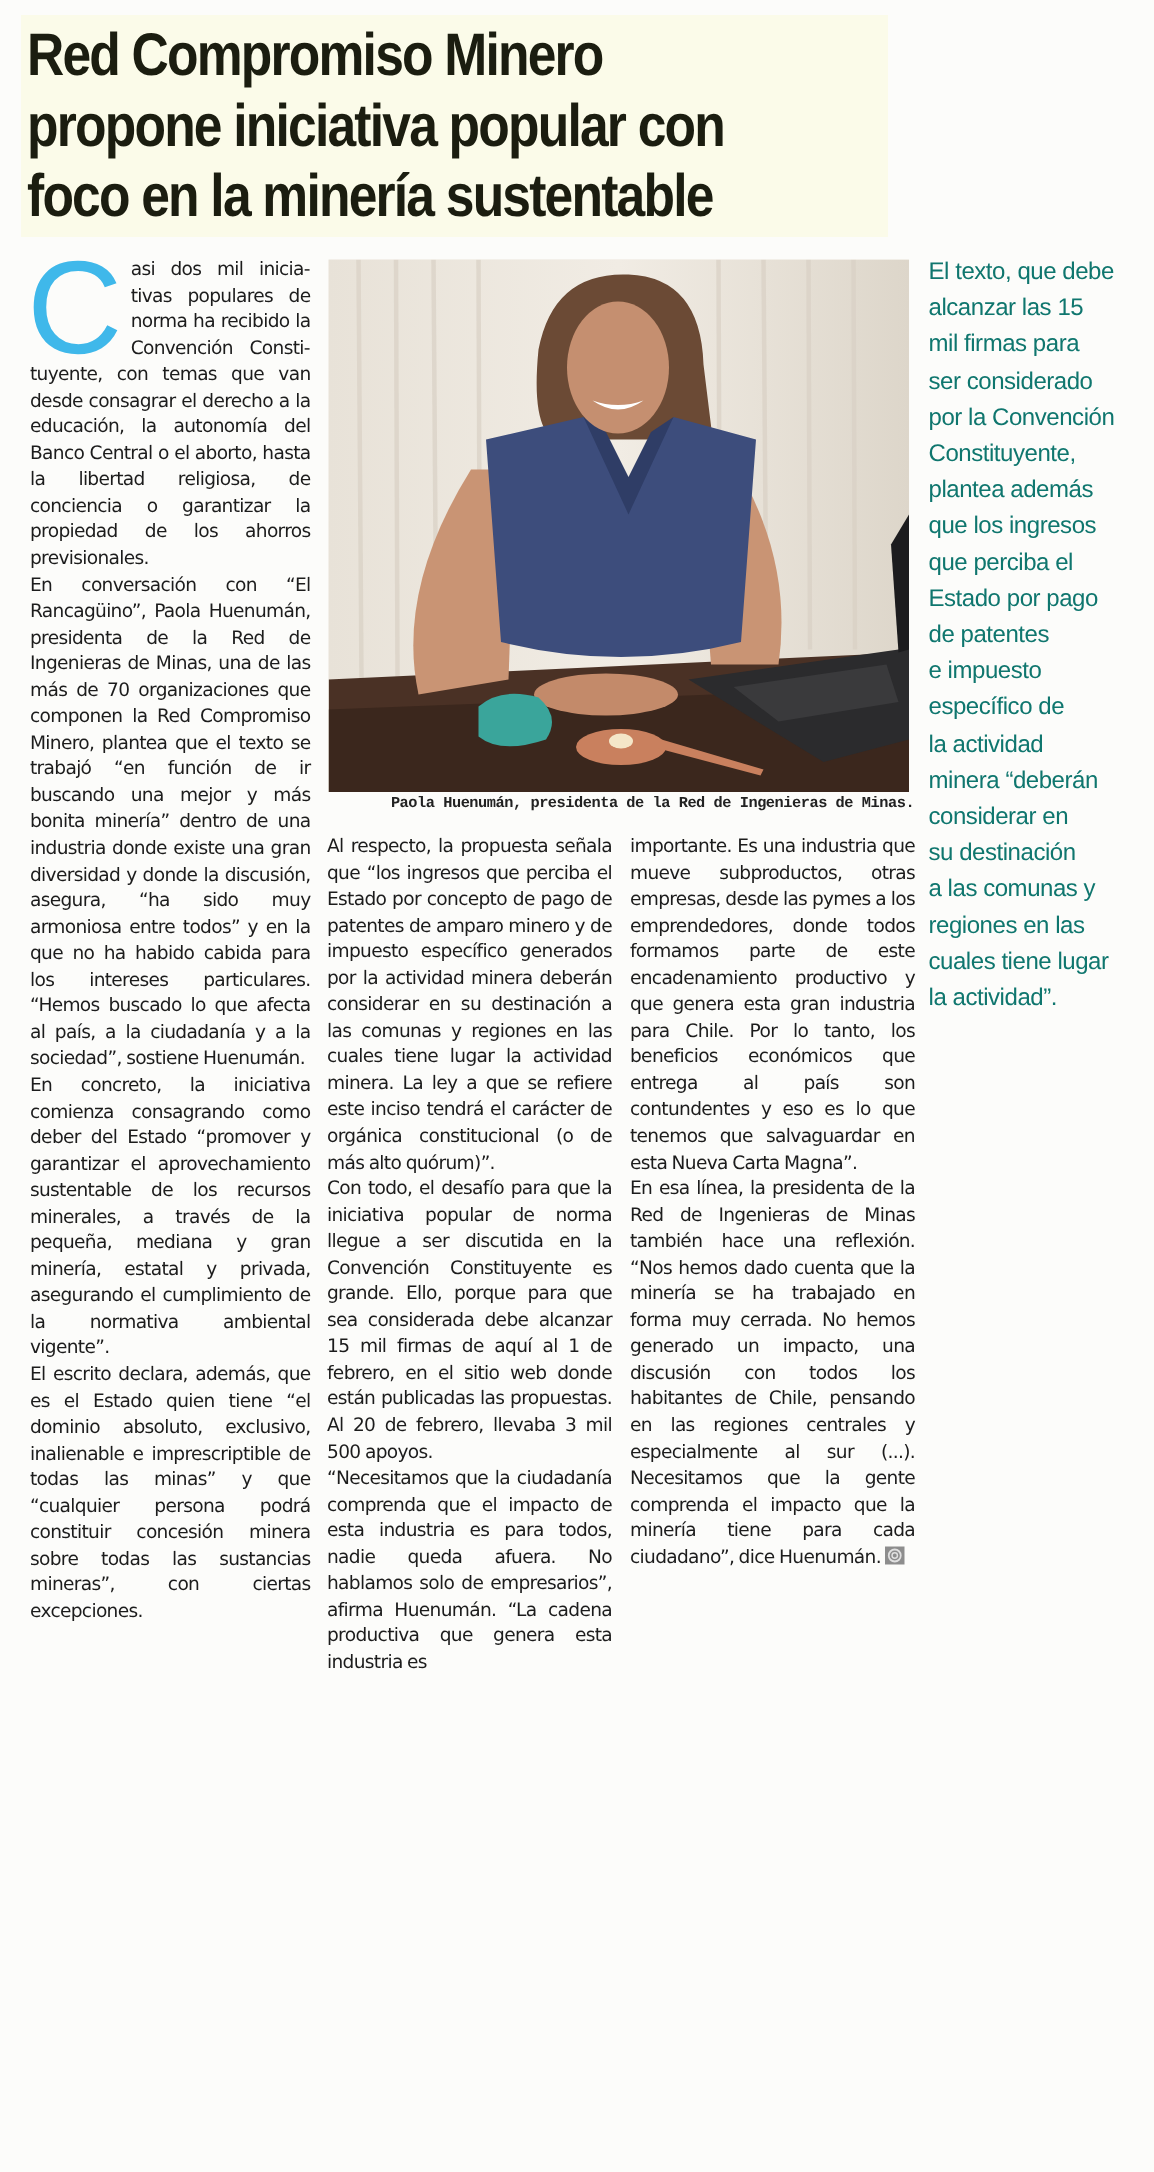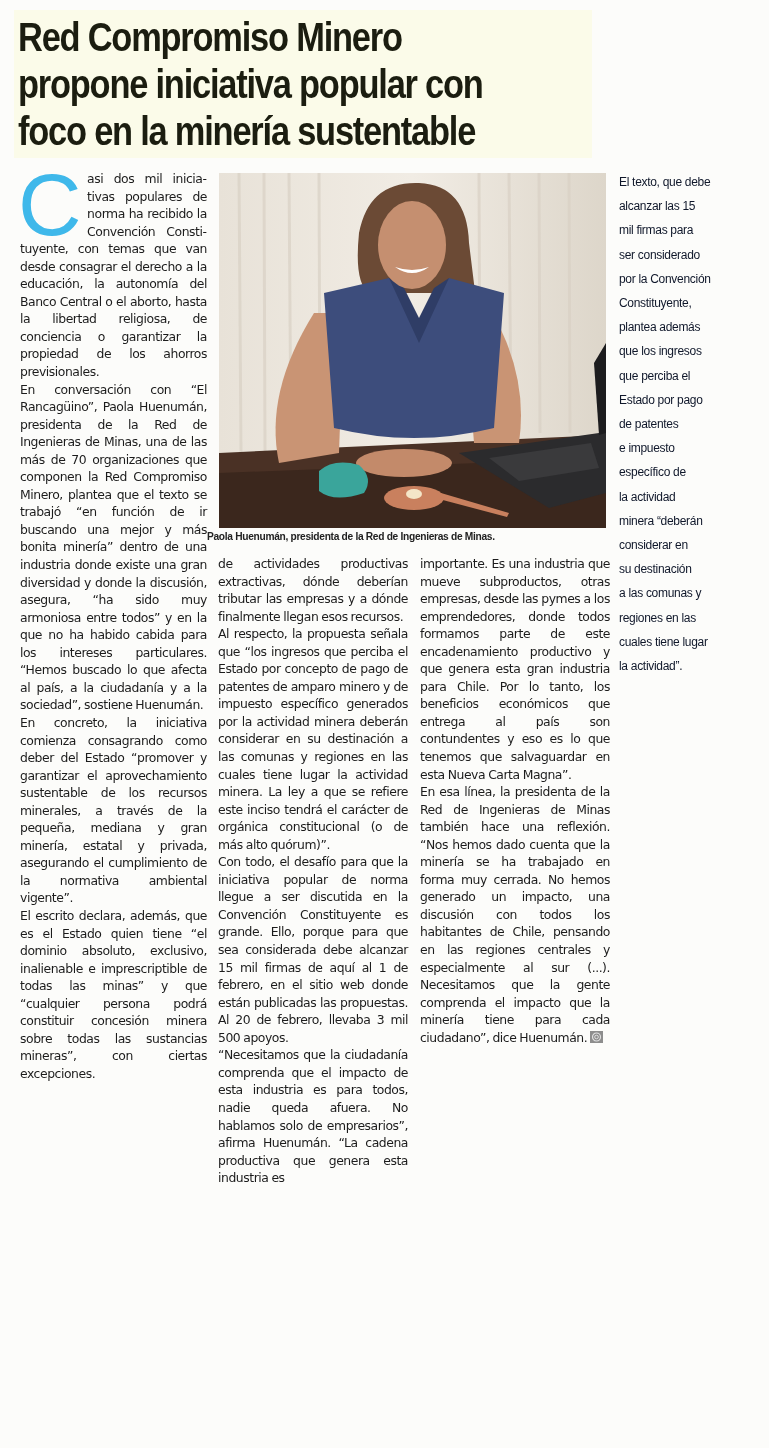--- a/index.html
+++ b/index.html
@@ -41,28 +41,28 @@
     font-family: "Liberation Sans", sans-serif;
     font-size: 88px; line-height: 66px;
     color: #3fb8ea; margin: 2px 6px -4px -2px;
     font-weight: normal;
   }
   .photo {
     position: absolute; left: 219px; top: 173px; width: 387px; height: 355px;
     overflow: hidden; background: #ece6dc;
   }
   .caption {
-    position: absolute; left: 207px; top: 531px; width: 400px;
-    font-family: Liberation Sans, sans-serif; font-size: 10.2px; font-weight: bold;
-    color: #222; letter-spacing: -0.3px;
+    position: absolute; left: 235px; top: 531px; width: 400px;
+    font-family: Liberation Mono, monospace; font-size: 10.2px; font-weight: bold;
+    color: #222; letter-spacing: -0.3px; text-align: center;
   }
   .pullquote {
     position: absolute; left: 619px; top: 170px; width: 150px;
-    font-family: "Liberation Sans", sans-serif; font-size: 12px; line-height: 24.2px;
-    color: #0f172a; letter-spacing: -0.3px;
+    font-family: "Liberation Sans", sans-serif; font-size: 16px; line-height: 24.2px;
+    color: #0f766e; letter-spacing: -0.3px;
   }
   .pullquote p { margin: 0; white-space: pre-line; }
   .end-mark {
     display: inline-block; width: 13px; height: 12px; background: #8d8d8d;
     vertical-align: -1px; margin-left: 3px; position: relative;
   }
   .end-mark svg { position: absolute; left: 1px; top: 1px; }
 </style>
 </head>
 <body>
@@ -125,21 +125,20 @@
     <path d="M222 320 L290 340 L288 344 L220 326 Z" fill="#c9805e"></path>
 
     <path d="M240 280 L380 260 L387 255 L387 320 L330 335 Z" fill="#2b2b2d"></path>
     <path d="M375 190 L387 170 L387 260 L380 262 Z" fill="#1c1c1e"></path>
     <path d="M270 285 L372 270 L380 295 L300 308 Z" fill="#3a3a3c"></path>
   </svg>
 </div>
 <div class="caption">Paola Huenumán, presidenta de la Red de Ingenieras de Minas.</div>
 
 <div class="col col2">
-  <p>de actividades productivas extractivas, dónde deberían tributar las empresas y a dónde finalmente llegan esos recursos.</p>
   <p>Al respecto, la propuesta señala que “los ingresos que perciba el Estado por concepto de pago de paten­tes de amparo minero y de impuesto específico genera­dos por la actividad minera deberán considerar en su destinación a las comunas y regiones en las cuales tiene lugar la actividad minera. La ley a que se refiere este inciso tendrá el carácter de orgánica constitucional (o de más alto quórum)”.</p>
   <p>Con todo, el desafío para que la iniciativa popular de nor­ma llegue a ser discutida en la Convención Constituyente es grande. Ello, porque para que sea considerada debe alcanzar 15 mil firmas de aquí al 1 de febrero, en el sitio web donde están pu­blicadas las propuestas. Al 20 de febrero, llevaba 3 mil 500 apoyos.</p>
   <p>“Necesitamos que la ciu­dadanía comprenda que el impacto de esta industria es para todos, nadie queda afuera. No hablamos solo de empresarios”, afirma Huenu­mán. “La cadena productiva que genera esta industria es</p>
 </div>
 
 <div class="col col3">
   <p>importante. Es una industria que mueve subproductos, otras empresas, desde las pymes a los emprendedores, donde todos formamos par­te de este encadenamiento productivo y que genera esta gran industria para Chile. Por lo tanto, los beneficios económicos que entrega al país son contundentes y eso es lo que tenemos que salvaguardar en esta Nueva Carta Magna”.</p>
   <p><span>En esa línea, la presidenta de la Red de Ingenieras de Minas también hace una reflexión. “Nos hemos dado cuenta que la minería se ha trabajado en forma muy ce­rrada. No hemos generado un impacto, una discusión con todos los habitantes de Chi­le, pensando en las regiones centrales y especialmente al sur (...). Necesitamos que la gente comprenda el im­pacto que la minería tiene para cada ciudadano”, dice Huenumán.</span><span class="end-mark"><svg width="11" height="10" viewBox="0 0 11 10">
           <circle cx="5.5" cy="5" r="4" fill="none" stroke="#e0e0e0" stroke-width="1.2"></circle>
           <circle cx="5.5" cy="5" r="1.8" fill="none" stroke="#e0e0e0" stroke-width="1"></circle>

